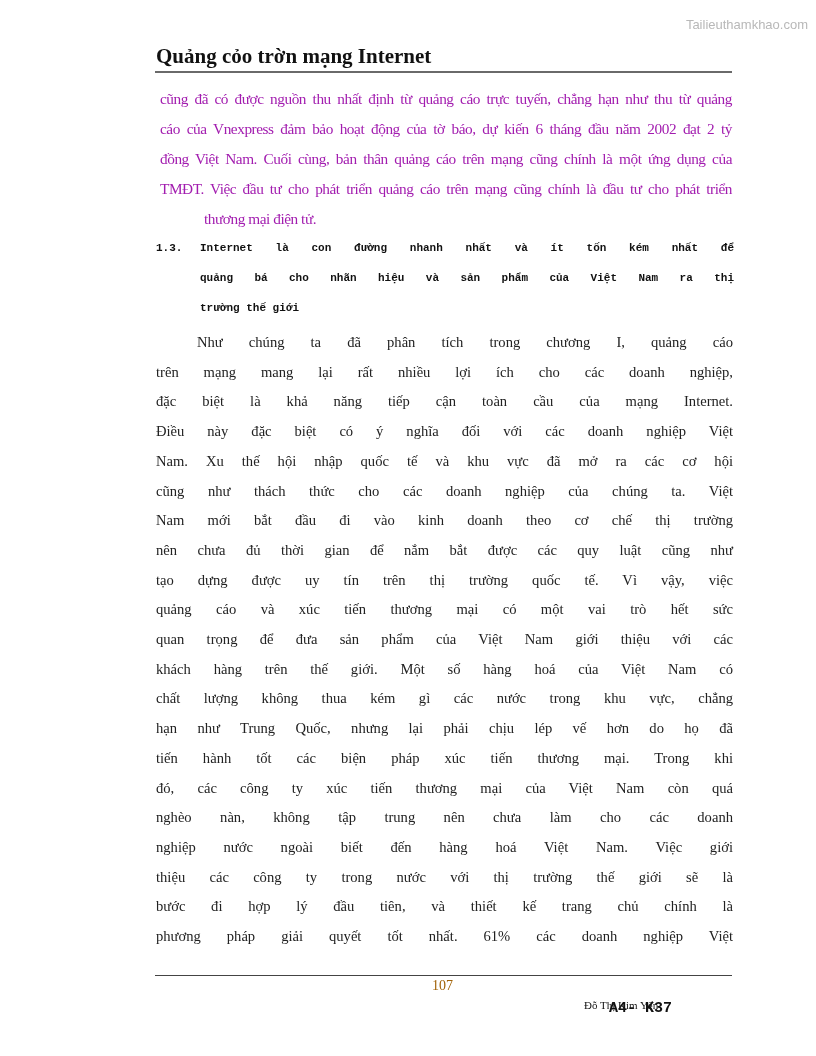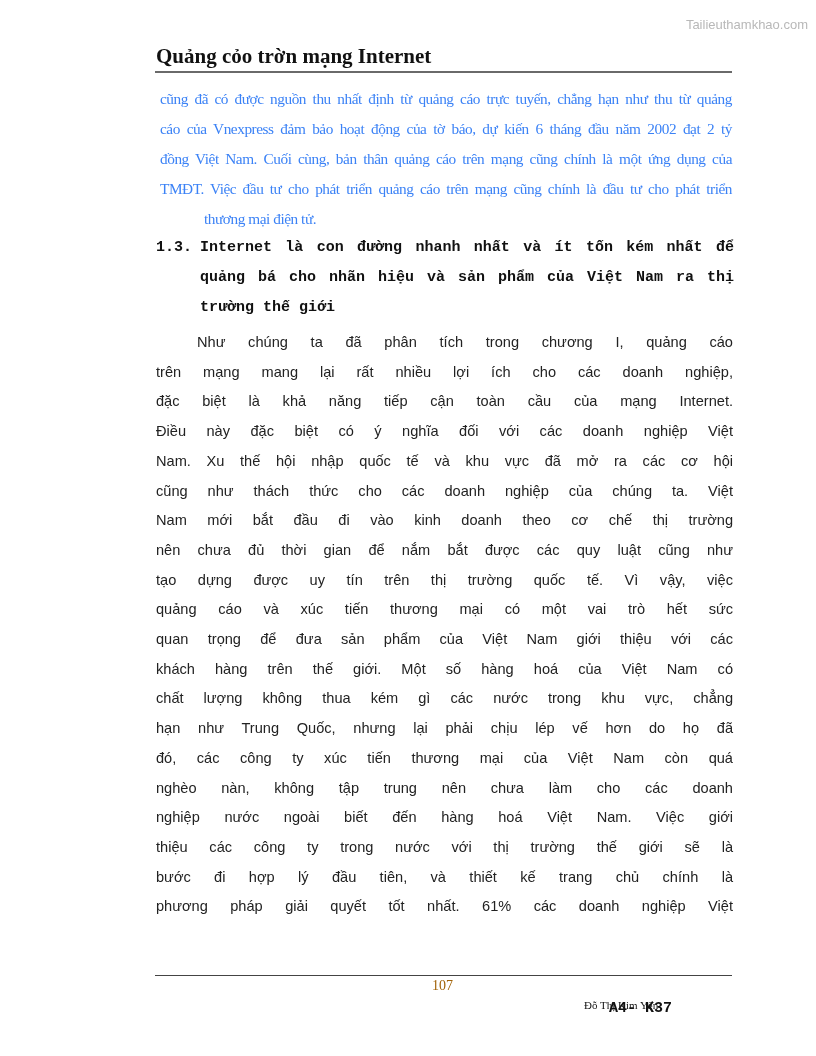--- a/index.html
+++ b/index.html
@@ -43,41 +43,41 @@
     background: #6a6a6a;
   }
   .intro {
     position: absolute;
     left: 160px;
     top: 84px;
     width: 572px;
     font-family: "Liberation Serif", serif;
     font-size: 15.3px;
     line-height: 30px;
-    color: #3b82f6;
+    color: #a21caf;
     letter-spacing: -0.45px;
   }
   .intro .line {
     display: block;
     white-space: nowrap;
     text-align: justify;
     text-align-last: justify;
   }
   .intro .line.last {
     text-align-last: left;
     margin-left: 44px;
   }
   .section-heading {
     position: absolute;
     left: 156px;
     top: 233px;
     width: 578px;
     font-family: "Liberation Mono", monospace;
     font-weight: bold;
-    font-size: 15px;
+    font-size: 11px;
     line-height: 30px;
     color: #111111;
   }
   .section-heading .num {
     position: absolute;
     left: 0;
     top: 0;
   }
   .section-heading .hline {
     display: block;
@@ -87,21 +87,21 @@
     text-align-last: justify;
   }
   .section-heading .hline.last {
     text-align-last: left;
   }
   .body-text {
     position: absolute;
     left: 156px;
     top: 328px;
     width: 577px;
-    font-family: Liberation Sans, sans-serif;
+    font-family: Liberation Serif, serif;
     font-size: 14.6px;
     line-height: 29.7px;
     color: #222222;
   }
   .body-text .line {
     display: block;
     white-space: nowrap;
     text-align: justify;
     text-align-last: justify;
   }
@@ -177,20 +177,21 @@
   <span class="line">Nam. Xu thế hội nhập quốc tế và khu vực đã mở ra các cơ hội</span>
   <span class="line">cũng như thách thức cho các doanh nghiệp của chúng ta. Việt</span>
   <span class="line">Nam mới bắt đầu đi vào kinh doanh theo cơ chế thị trường</span>
   <span class="line">nên chưa đủ thời gian để nắm bắt được các quy luật cũng như</span>
   <span class="line">tạo dựng được uy tín trên thị trường quốc tế. Vì vậy, việc</span>
   <span class="line">quảng cáo và xúc tiến thương mại có một vai trò hết sức</span>
   <span class="line">quan trọng để đưa sản phẩm của Việt Nam giới thiệu với các</span>
   <span class="line">khách hàng trên thế giới. Một số hàng hoá của Việt Nam có</span>
   <span class="line">chất lượng không thua kém gì các nước trong khu vực, chẳng</span>
   <span class="line">hạn như Trung Quốc, nhưng lại phải chịu lép vế hơn do họ đã</span>
+  <span class="line">tiến hành tốt các biện pháp xúc tiến thương mại. Trong khi</span>
   <span class="line">đó, các công ty xúc tiến thương mại của Việt Nam còn quá</span>
   <span class="line">nghèo nàn, không tập trung nên chưa làm cho các doanh</span>
   <span class="line">nghiệp nước ngoài biết đến hàng hoá Việt Nam. Việc giới</span>
   <span class="line">thiệu các công ty trong nước với thị trường thế giới sẽ là</span>
   <span class="line">bước đi hợp lý đầu tiên, và thiết kế trang chủ chính là</span>
   <span class="line">phương pháp giải quyết tốt nhất. 61% các doanh nghiệp Việt</span>
 </div>
 
 <div class="footer-rule"></div>
 <div class="page-number">107</div>

